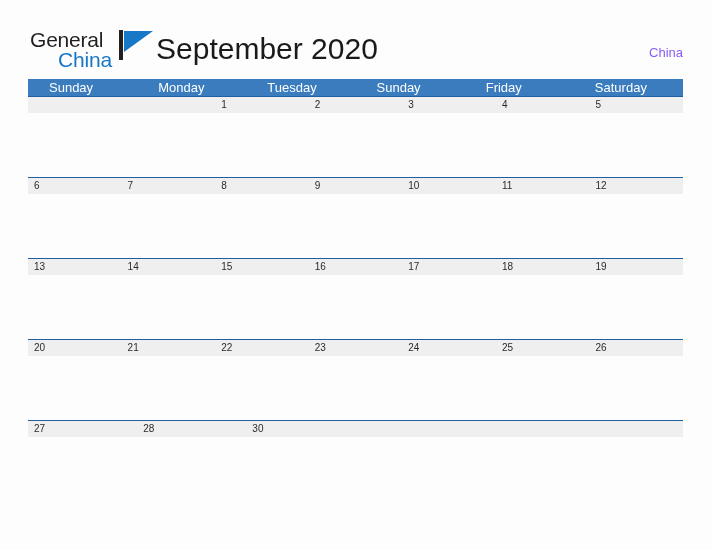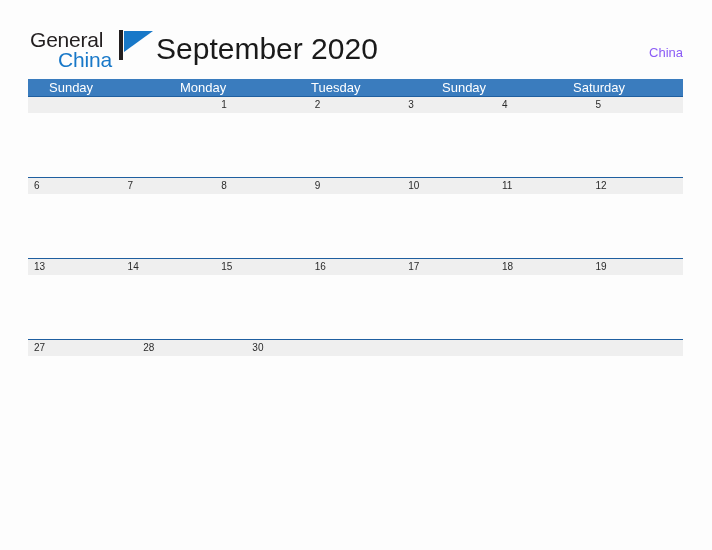--- a/index.html
+++ b/index.html
@@ -151,20 +151,21 @@
 
 </div>
 
 <div class="calendar">
 
   <div class="weekdays">
     <div class="weekday">Sunday</div>
     <div class="weekday">Monday</div>
     <div class="weekday">Tuesday</div>
     <div class="weekday">Sunday</div>
+    <div class="weekday">Friday</div>
     <div class="weekday">Saturday</div>
   </div>
 
   <div class="week">
     <div class="day">
         <span class="day-num"></span>
       </div>
     <div class="day">
         <span class="day-num"></span>
       </div>
@@ -226,20 +227,43 @@
         <span class="day-num">17</span>
       </div>
     <div class="day">
         <span class="day-num">18</span>
       </div>
     <div class="day">
         <span class="day-num">19</span>
       </div>
   </div>
 
+  <div class="week">
+    <div class="day">
+        <span class="day-num">20</span>
+      </div>
+    <div class="day">
+        <span class="day-num">21</span>
+      </div>
+    <div class="day">
+        <span class="day-num">22</span>
+      </div>
+    <div class="day">
+        <span class="day-num">23</span>
+      </div>
+    <div class="day">
+        <span class="day-num">24</span>
+      </div>
+    <div class="day">
+        <span class="day-num">25</span>
+      </div>
+    <div class="day">
+        <span class="day-num">26</span>
+      </div>
+  </div>
 
   <div class="week">
     <div class="day">
         <span class="day-num">27</span>
       </div>
     <div class="day">
         <span class="day-num">28</span>
       </div>
     <div class="day">
         <span class="day-num">30</span>

